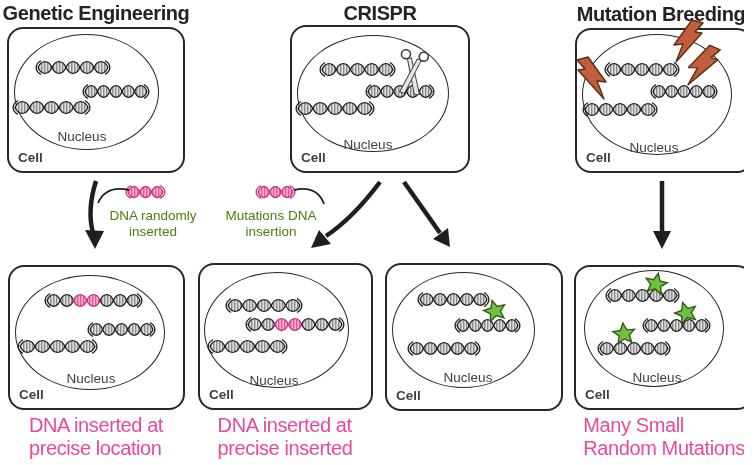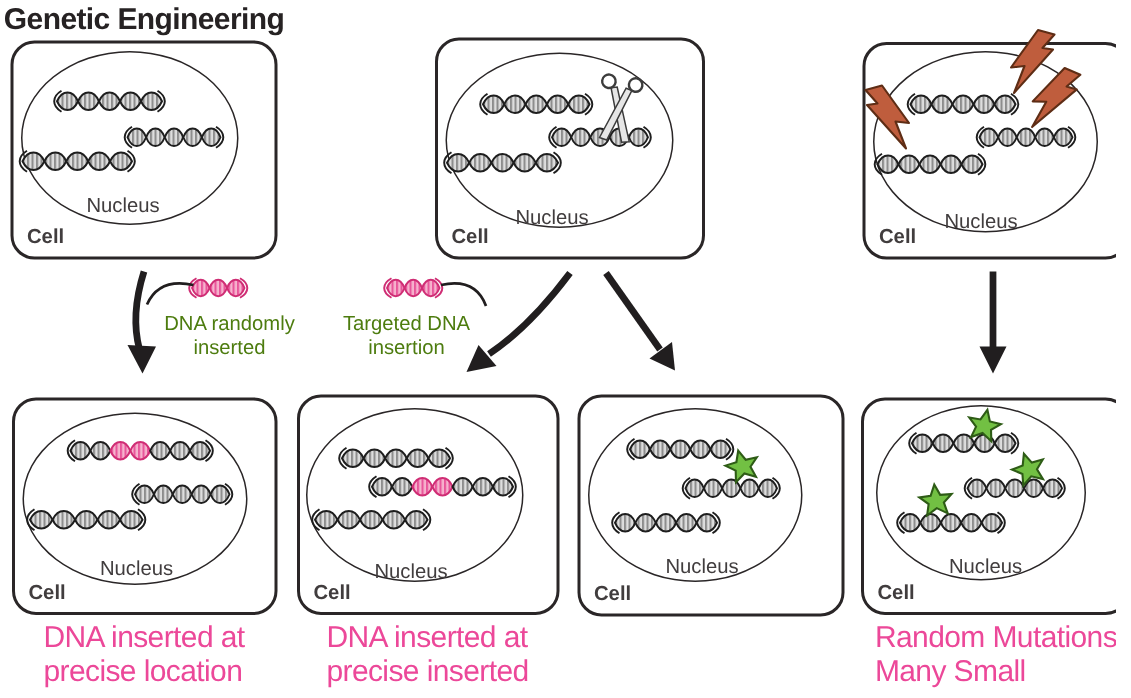--- a/index.html
+++ b/index.html
@@ -21,20 +21,22 @@
         color:#4d7c0f;text-align:center;white-space:nowrap;}
   .note span{display:block;}
   svg.overlay{position:absolute;left:0;top:0;pointer-events:none;}
 </style>
 </head>
 <body>
 
 <div class="stage">
 
   <div class="title" style="left:96px;top:2px;">Genetic Engineering</div>
+  <div class="title" style="left:380px;top:2px;">CRISPR</div>
+  <div class="title" style="left:661px;top:3px;">Mutation Breeding</div>
 
   <div class="cell" style="left:7px;top:27px;width:178px;height:146px;">
     <div class="nucleus" style="left:5px;top:5px;width:145px;height:116px;"></div>
     <span class="lbl nuc-lbl" style="left:73px;top:100px;">Nucleus</span>
     <span class="lbl cell-lbl">Cell</span>
   </div>
 
   <div class="cell" style="left:290px;top:25px;width:180px;height:148px;">
     <div class="nucleus" style="left:5px;top:8px;width:152px;height:117px;"></div>
     <span class="lbl nuc-lbl" style="left:76px;top:110px;">Nucleus</span>
@@ -45,21 +47,21 @@
     <div class="nucleus" style="left:5px;top:4px;width:150px;height:121px;"></div>
     <span class="lbl nuc-lbl" style="left:77px;top:110px;">Nucleus</span>
     <span class="lbl cell-lbl">Cell</span>
   </div>
 
   <div class="note" style="left:153px;top:208px;">
     <span>DNA randomly</span>
     <span>inserted</span>
   </div>
   <div class="note" style="left:271px;top:208px;">
-    <span>Targeted DNA</span>
+    <span>Mutations DNA</span>
     <span>insertion</span>
   </div>
 
   <div class="cell" style="left:8px;top:265px;width:177px;height:145px;">
     <div class="nucleus" style="left:5px;top:8px;width:150px;height:115px;"></div>
     <span class="lbl nuc-lbl" style="left:81px;top:104px;">Nucleus</span>
     <span class="lbl cell-lbl">Cell</span>
   </div>
 
   <div class="cell" style="left:198px;top:263px;width:175px;height:147px;">
@@ -82,22 +84,22 @@
 
   <div class="caption" style="left:96px;top:414px;">
     <span style="display:block">DNA inserted at</span>
     <span style="display:block">precise location</span>
   </div>
   <div class="caption" style="left:285px;top:414px;">
     <span style="display:block">DNA inserted at</span>
     <span style="display:block">precise inserted</span>
   </div>
   <div class="caption" style="left:664px;top:414px;">
+    <span style="display:block">Many Small</span>
     <span style="display:block">Random Mutations</span>
-    <span style="display:block">Many Small</span>
   </div>
 
   <svg class="overlay" width="754" height="465" viewBox="0 0 754 465">
     <defs>
       <pattern id="hatchG" width="3" height="3" patternUnits="userSpaceOnUse">
         <rect width="3" height="3" fill="#dedede"></rect>
         <rect width="1.4" height="3" fill="#8d8d8d"></rect>
       </pattern>
       <pattern id="hatchP" width="3" height="3" patternUnits="userSpaceOnUse">
         <rect width="3" height="3" fill="#f6b3cd"></rect>

